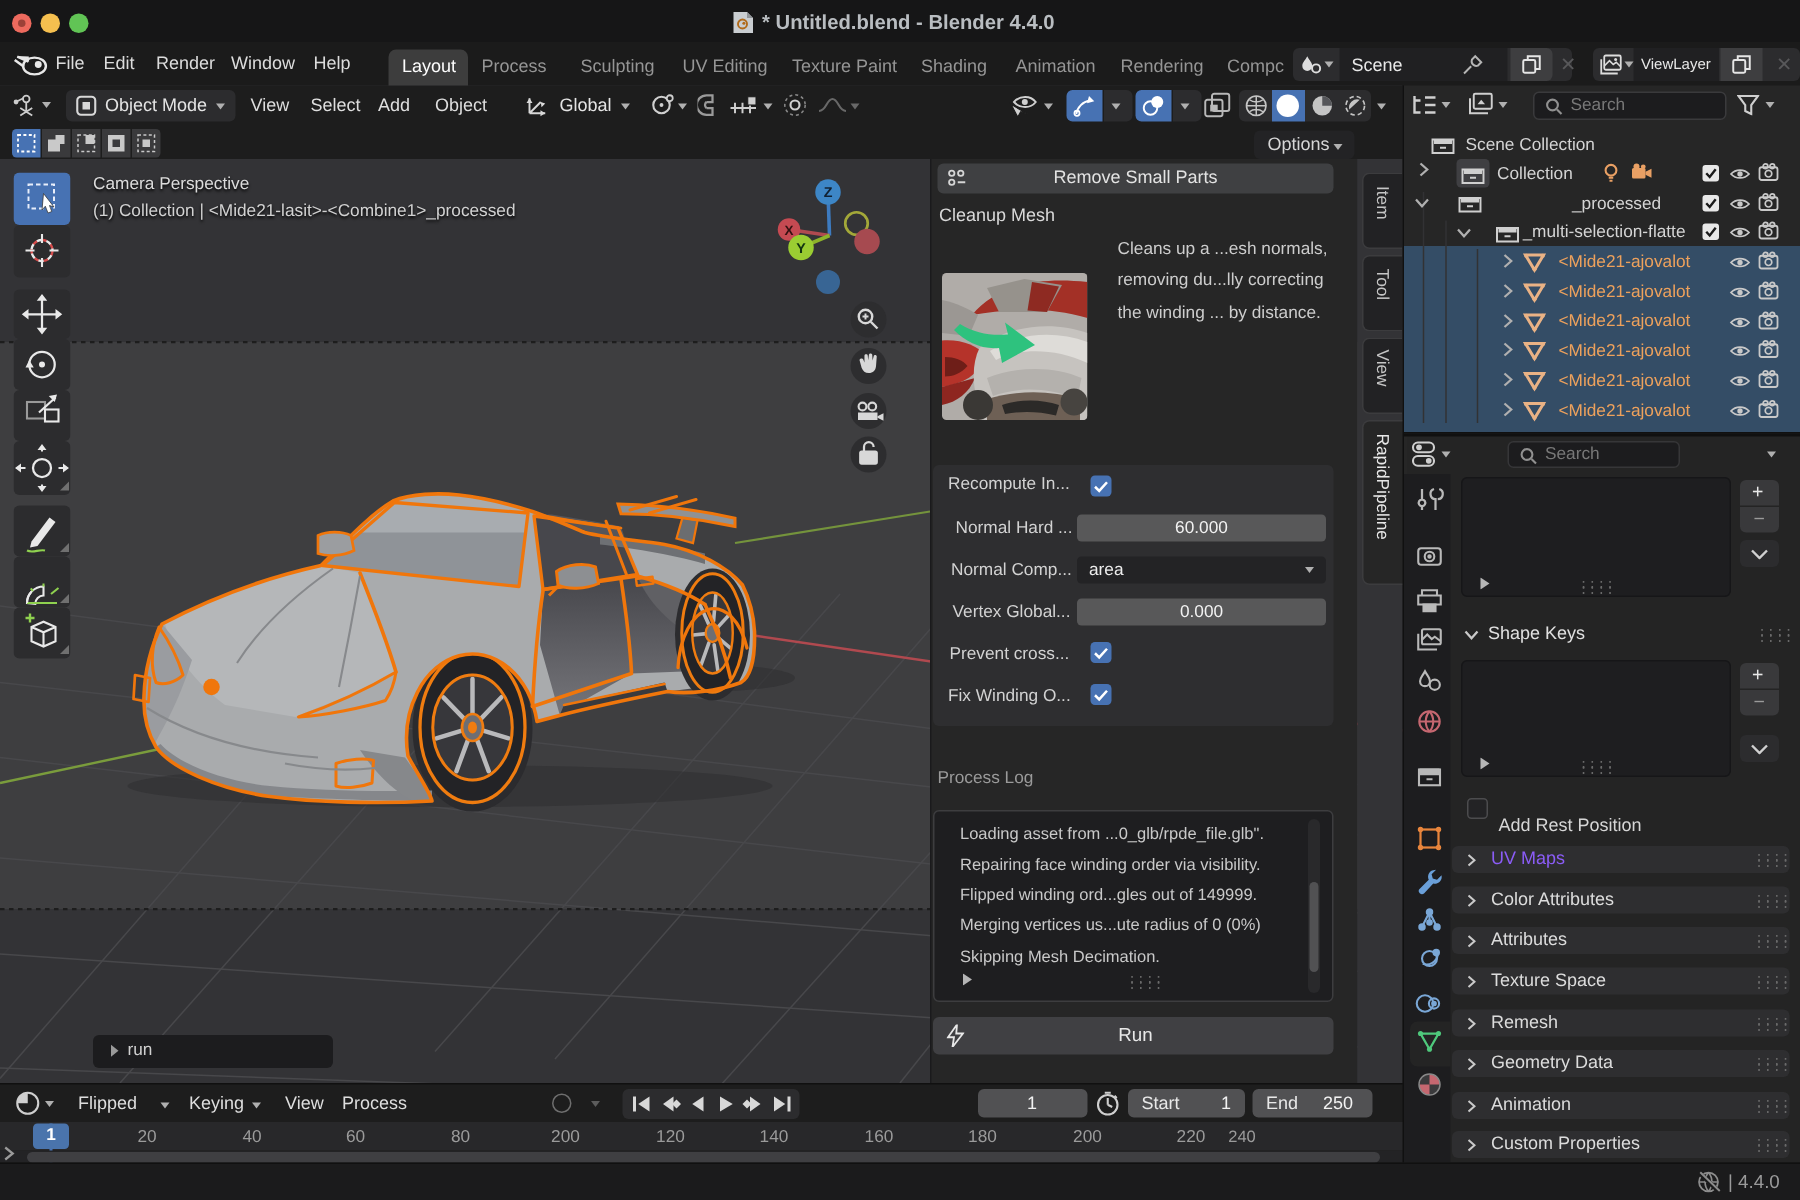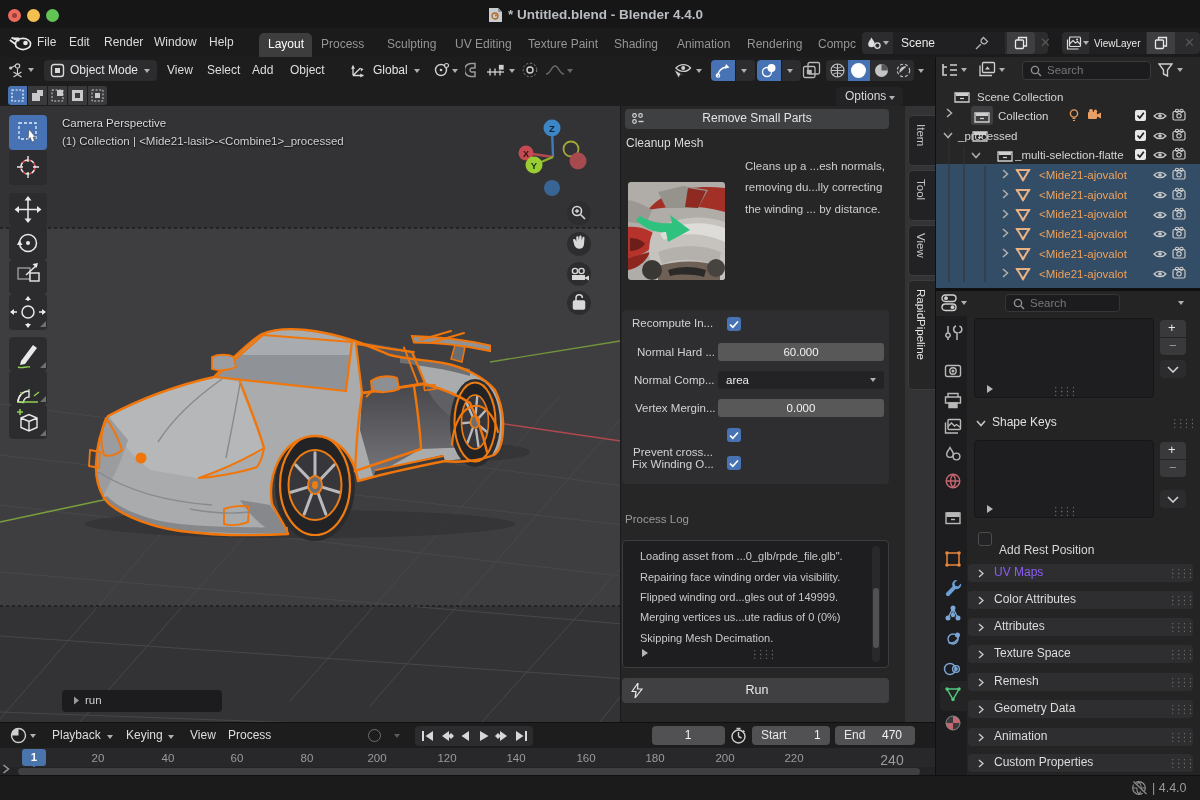--- a/index.html
+++ b/index.html
@@ -503,24 +503,24 @@
 <svg class="abs" style="left:729px;top:320px" width="10" height="9" viewBox="0 0 10 9">
       <path d="M1 4.5 L3.8 7.2 L9 1.5" stroke="#fff" stroke-width="1.7" fill="none"></path>
     </svg>
 <div class="txt" style="left:637px;top:346px;color:#d2d2d2;font-size:11.5px">Normal Hard ...</div>
 <div class="abs" style="left:718px;top:343px;width:166px;height:18px;background:#585859;border-radius:3px"></div>
 <div class="txt" style="left:801px;top:346px;transform:translateX(-50%);color:#f2f2f2;font-size:11.5px">60.000</div>
 <div class="txt" style="left:634px;top:374px;color:#d2d2d2;font-size:11.5px">Normal Comp...</div>
 <div class="abs" style="left:718px;top:371px;width:166px;height:18px;background:#232325;border-radius:3px"></div>
 <div class="txt" style="left:726px;top:374px;color:#ececec;font-size:11.5px">area</div>
 <span class="caret" style="left:870px;top:378px"></span>
-<div class="txt" style="left:635px;top:402px;color:#d2d2d2;font-size:11.5px">Vertex Mergin...</div>
+<div class="txt" style="left:635px;top:402px;color:#d2d2d2;font-size:11.5px">Vertex Global...</div>
 <div class="abs" style="left:718px;top:399px;width:166px;height:18px;background:#585859;border-radius:3px"></div>
 <div class="txt" style="left:801px;top:402px;transform:translateX(-50%);color:#f2f2f2;font-size:11.5px">0.000</div>
-<div class="txt" style="left:633px;top:446px;color:#d2d2d2;font-size:11.5px">Prevent cross...</div>
+<div class="txt" style="left:633px;top:430px;color:#d2d2d2;font-size:11.5px">Prevent cross...</div>
 <div class="abs" style="left:727px;top:428px;width:14px;height:14px;background:#4772b3;border-radius:3px"></div>
 <svg class="abs" style="left:729px;top:431px" width="10" height="9" viewBox="0 0 10 9">
       <path d="M1 4.5 L3.8 7.2 L9 1.5" stroke="#fff" stroke-width="1.7" fill="none"></path>
     </svg>
 <div class="txt" style="left:632px;top:458px;color:#d2d2d2;font-size:11.5px">Fix Winding O...</div>
 <div class="abs" style="left:727px;top:456px;width:14px;height:14px;background:#4772b3;border-radius:3px"></div>
 <svg class="abs" style="left:729px;top:459px" width="10" height="9" viewBox="0 0 10 9">
       <path d="M1 4.5 L3.8 7.2 L9 1.5" stroke="#fff" stroke-width="1.7" fill="none"></path>
     </svg>
 
@@ -661,21 +661,21 @@
         <use href="#eyeicon" x="218" y="165"></use>
         <use href="#camicon" x="237" y="163"></use>
     <use href="#chev" x="67" y="185"></use>
         <use href="#meshtri" x="80" y="184"></use>
         <use href="#eyeicon" x="218" y="185"></use>
         <use href="#camicon" x="237" y="183"></use>
   </g>
 </svg>
 <div class="txt" style="left:977px;top:91px;color:#d4d4d4;font-size:11.5px">Scene Collection</div>
 <div class="txt" style="left:998px;top:110px;color:#d4d4d4;font-size:11.5px">Collection</div>
-<div class="txt" style="left:958px;top:130px;color:#d4d4d4;font-size:11.5px">_processed</div>
+<div class="txt" style="left:1048px;top:130px;color:#d4d4d4;font-size:11.5px">_processed</div>
 <div class="txt" style="left:1015px;top:149px;color:#d4d4d4;font-size:11.5px;width:116px;overflow:hidden">_multi-selection-flatte</div>
 <div class="txt" style="left:1039px;top:169px;color:#eda15c;font-size:11.5px">&lt;Mide21-ajovalot</div>
 <div class="txt" style="left:1039px;top:189px;color:#eda15c;font-size:11.5px">&lt;Mide21-ajovalot</div>
 <div class="txt" style="left:1039px;top:208px;color:#eda15c;font-size:11.5px">&lt;Mide21-ajovalot</div>
 <div class="txt" style="left:1039px;top:228px;color:#eda15c;font-size:11.5px">&lt;Mide21-ajovalot</div>
 <div class="txt" style="left:1039px;top:248px;color:#eda15c;font-size:11.5px">&lt;Mide21-ajovalot</div>
 <div class="txt" style="left:1039px;top:268px;color:#eda15c;font-size:11.5px">&lt;Mide21-ajovalot</div>
 
 <div class="abs" style="left:936px;top:289px;width:264px;height:2px;background:#101010"></div>
 
@@ -866,21 +866,21 @@
     </svg>
 <div class="txt" style="left:994px;top:756px;color:#dcdcdc">Custom Properties</div>
 <div class="grip" style="left:1170px;top:760px">::::<br>::::</div>
 
 <div class="abs" style="left:0;top:722px;width:936px;height:1px;background:#101010"></div>
 <svg class="abs" style="left:10px;top:727px" width="17" height="17" viewBox="0 0 17 17">
   <circle cx="8.5" cy="8.5" r="7" fill="none" stroke="#cfcfcf" stroke-width="1.4"></circle>
   <path d="M8.5 8.5 L8.5 1.5 A7 7 0 0 0 1.5 8.5 Z" fill="#cfcfcf"></path>
 </svg>
 <span class="caret" style="left:30px;top:734px"></span>
-<div class="txt" style="left:52px;top:729px;color:#dedede">Playback</div>
+<div class="txt" style="left:52px;top:729px;color:#dedede">Flipped</div>
 <span class="caret" style="left:107px;top:735px"></span>
 <div class="txt" style="left:126px;top:729px;color:#dedede">Keying</div>
 <span class="caret" style="left:168px;top:735px"></span>
 <div class="txt" style="left:190px;top:729px;color:#dedede">View</div>
 <div class="txt" style="left:228px;top:729px;color:#dedede">Process</div>
 <div class="abs" style="left:368px;top:729px;width:13px;height:13px;border:1.5px solid #6e6e6e;border-radius:50%"></div>
 <span class="caret" style="left:394px;top:734px;border-top-color:#5c5c5c"></span>
 <div class="abs" style="left:415px;top:726px;width:118px;height:20px;background:#2c2c2e;border-radius:4px"></div>
 <svg class="abs" style="left:419px;top:730px" width="112" height="12" viewBox="0 0 112 12">
   <g fill="#d8d8d8">
@@ -900,35 +900,35 @@
 <div class="txt" style="left:688px;top:729px;transform:translateX(-50%);color:#f2f2f2">1</div>
 <svg class="abs" style="left:730px;top:727px" width="17" height="17" viewBox="0 0 17 17">
   <circle cx="8.5" cy="9.5" r="6.5" fill="none" stroke="#cfcfcf" stroke-width="1.4"></circle>
   <path d="M8.5 9.5 L8.5 5 M8.5 9.5 L11.5 11 M6.5 1.5 h4 M13 3.5 l1.5 1.5" stroke="#cfcfcf" stroke-width="1.4" fill="none"></path>
 </svg>
 <div class="abs" style="left:752px;top:726px;width:78px;height:19px;background:#515153;border-radius:4px"></div>
 <div class="txt" style="left:761px;top:729px;color:#e8e8e8">Start</div>
 <div class="txt" style="left:814px;top:729px;color:#f2f2f2">1</div>
 <div class="abs" style="left:835px;top:726px;width:80px;height:19px;background:#515153;border-radius:4px"></div>
 <div class="txt" style="left:844px;top:729px;color:#e8e8e8">End</div>
-<div class="txt" style="left:882px;top:729px;color:#f2f2f2">470</div>
+<div class="txt" style="left:882px;top:729px;color:#f2f2f2">250</div>
 
 <div class="abs" style="left:0;top:748px;width:936px;height:19px;background:#28282a"></div>
 <div class="txt" style="left:98px;top:752px;transform:translateX(-50%);color:#9b9b9b;font-size:11.5px">20</div>
 <div class="txt" style="left:168px;top:752px;transform:translateX(-50%);color:#9b9b9b;font-size:11.5px">40</div>
 <div class="txt" style="left:237px;top:752px;transform:translateX(-50%);color:#9b9b9b;font-size:11.5px">60</div>
 <div class="txt" style="left:307px;top:752px;transform:translateX(-50%);color:#9b9b9b;font-size:11.5px">80</div>
 <div class="txt" style="left:377px;top:752px;transform:translateX(-50%);color:#9b9b9b;font-size:11.5px">200</div>
 <div class="txt" style="left:447px;top:752px;transform:translateX(-50%);color:#9b9b9b;font-size:11.5px">120</div>
 <div class="txt" style="left:516px;top:752px;transform:translateX(-50%);color:#9b9b9b;font-size:11.5px">140</div>
 <div class="txt" style="left:586px;top:752px;transform:translateX(-50%);color:#9b9b9b;font-size:11.5px">160</div>
 <div class="txt" style="left:655px;top:752px;transform:translateX(-50%);color:#9b9b9b;font-size:11.5px">180</div>
 <div class="txt" style="left:725px;top:752px;transform:translateX(-50%);color:#9b9b9b;font-size:11.5px">200</div>
 <div class="txt" style="left:794px;top:752px;transform:translateX(-50%);color:#9b9b9b;font-size:11.5px">220</div>
-<div class="txt" style="left:892px;top:752px;transform:translateX(-50%);color:#9b9b9b;font-size:14px">240</div>
+<div class="txt" style="left:828px;top:752px;transform:translateX(-50%);color:#9b9b9b;font-size:11px">240</div>
 <div class="abs" style="left:33px;top:749px;width:2px;height:26px;background:#4772b3"></div>
 <div class="abs" style="left:22px;top:749px;width:24px;height:17px;background:#4a74ac;border-radius:3px"></div>
 <div class="txt" style="left:34px;top:751px;transform:translateX(-50%);color:#fff;font-size:11.5px;font-weight:bold">1</div>
 
 <div class="abs" style="left:0;top:767px;width:936px;height:8px;background:#232325"></div>
 <div class="abs" style="left:18px;top:768px;width:902px;height:7px;background:#3f3f42;border-radius:3.5px"></div>
 <svg class="abs" style="left:2px;top:764px" width="8" height="10" viewBox="0 0 8 10">
       <path d="M1.5 1 L6.5 5 L1.5 9" stroke="#9a9a9a" stroke-width="1.5" fill="none"></path>
     </svg>
 

